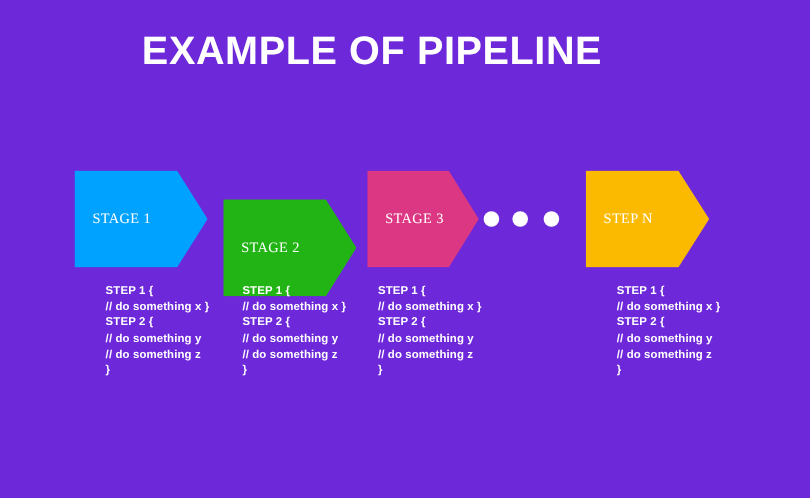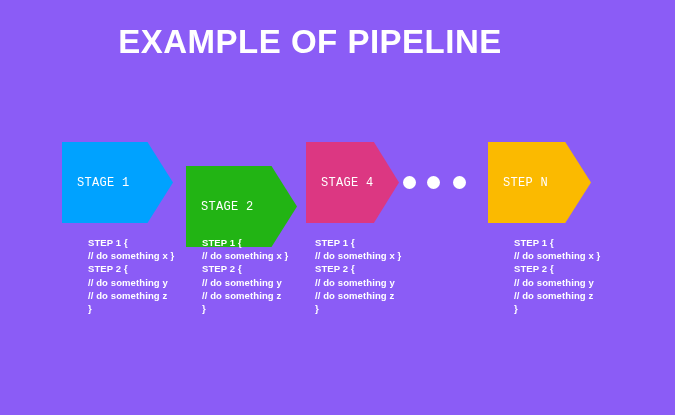--- a/index.html
+++ b/index.html
@@ -64,21 +64,21 @@
   }
 
   .stage-label {
     position: absolute;
     left: 15px;
     top: 0;
     height: 81px;
     display: flex;
     align-items: center;
     color: #ffffff;
-    font-family: Liberation Mono, monospace;
+    font-family: Liberation Serif, serif;
     font-size: 12px;
     font-weight: normal;
     letter-spacing: 0.3px;
     white-space: nowrap;
     pointer-events: none;
   }
 
   
   #stage-1 { left: 62px;  width: 111px; }
   #stage-2 { left: 186px; width: 111px; margin-top: 24px; }
@@ -130,39 +130,39 @@
   .code-line { display: block; }
 
   #code-1 { left: 64px;  width: 108px; }
   #code-2 { left: 178px; width: 108px; }
   #code-3 { left: 291px; width: 108px; }
   #code-4 { left: 490px; width: 108px; }
 </style>
 </head>
 <body style="background: rgb(0, 0, 0);">
 
-<div id="slide" style="background: #8b5cf6;">
+<div id="slide" style="background: #6d28d9;">
 
   <div id="title">EXAMPLE OF PIPELINE</div>
 
   <div id="pipeline">
 
     <div class="stage" id="stage-1">
       <div class="stage-shape" style="background: rgb(0, 162, 255);"></div>
       <div class="stage-label">STAGE 1</div>
     </div>
 
     <div class="stage" id="stage-2">
       <div class="stage-shape" style="background: rgb(34, 180, 20);"></div>
       <div class="stage-label">STAGE 2</div>
     </div>
 
     <div class="stage" id="stage-3">
       <div class="stage-shape" style="background: rgb(220, 55, 130);"></div>
-      <div class="stage-label">STAGE 4</div>
+      <div class="stage-label">STAGE 3</div>
     </div>
 
     <div id="ellipsis">
       <span class="dot d1" style="background: rgb(255, 255, 255);"></span>
       <span class="dot d2" style="background: rgb(255, 255, 255);"></span>
       <span class="dot d3" style="background: rgb(255, 255, 255);"></span>
     </div>
 
     <div class="stage" id="stage-n">
       <div class="stage-shape" style="background: rgb(251, 186, 0);"></div>

